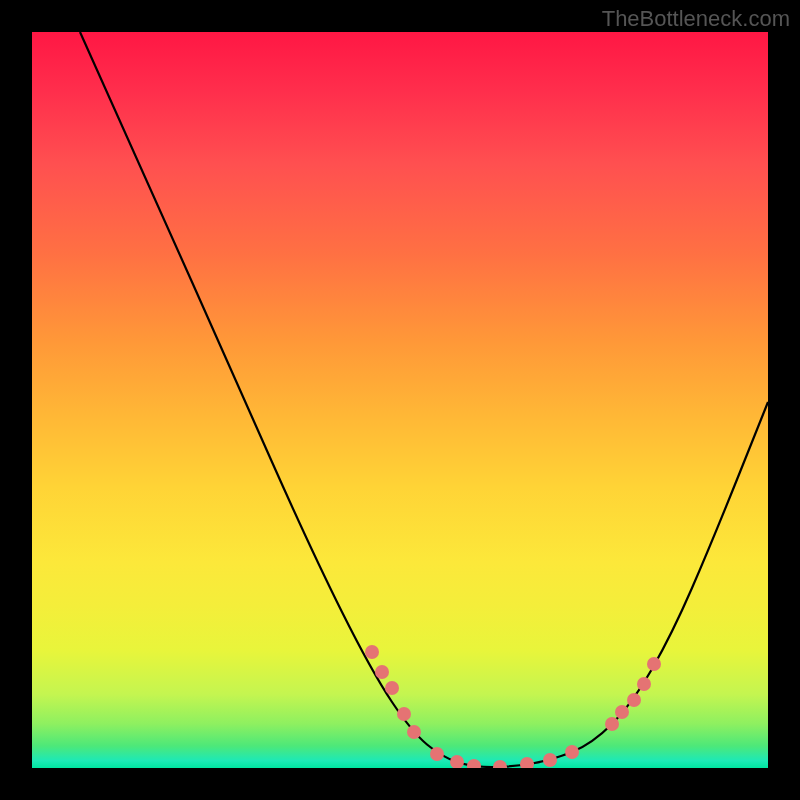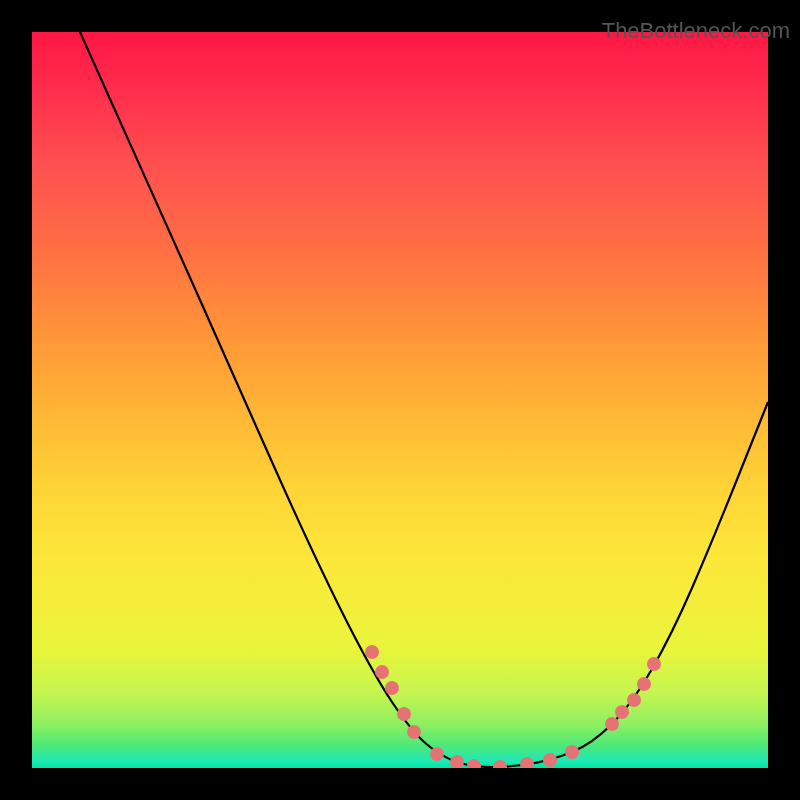--- a/index.html
+++ b/index.html
@@ -1,19 +1,19 @@
 <!DOCTYPE html>
 <html><head>
 <meta charset="utf-8">
 <style>
   * { margin: 0; padding: 0; box-sizing: border-box; }
   body { width: 800px; height: 800px; background: #000; position: relative; font-family: Arial, sans-serif; }
   .watermark {
     position: absolute;
-    top: 18px;
+    top: 6px;
     right: 10px;
     color: #555;
     font-size: 22px;
     font-weight: normal;
     z-index: 10;
   }
   .chart-frame {
     position: absolute;
     top: 32px;
     left: 32px;

